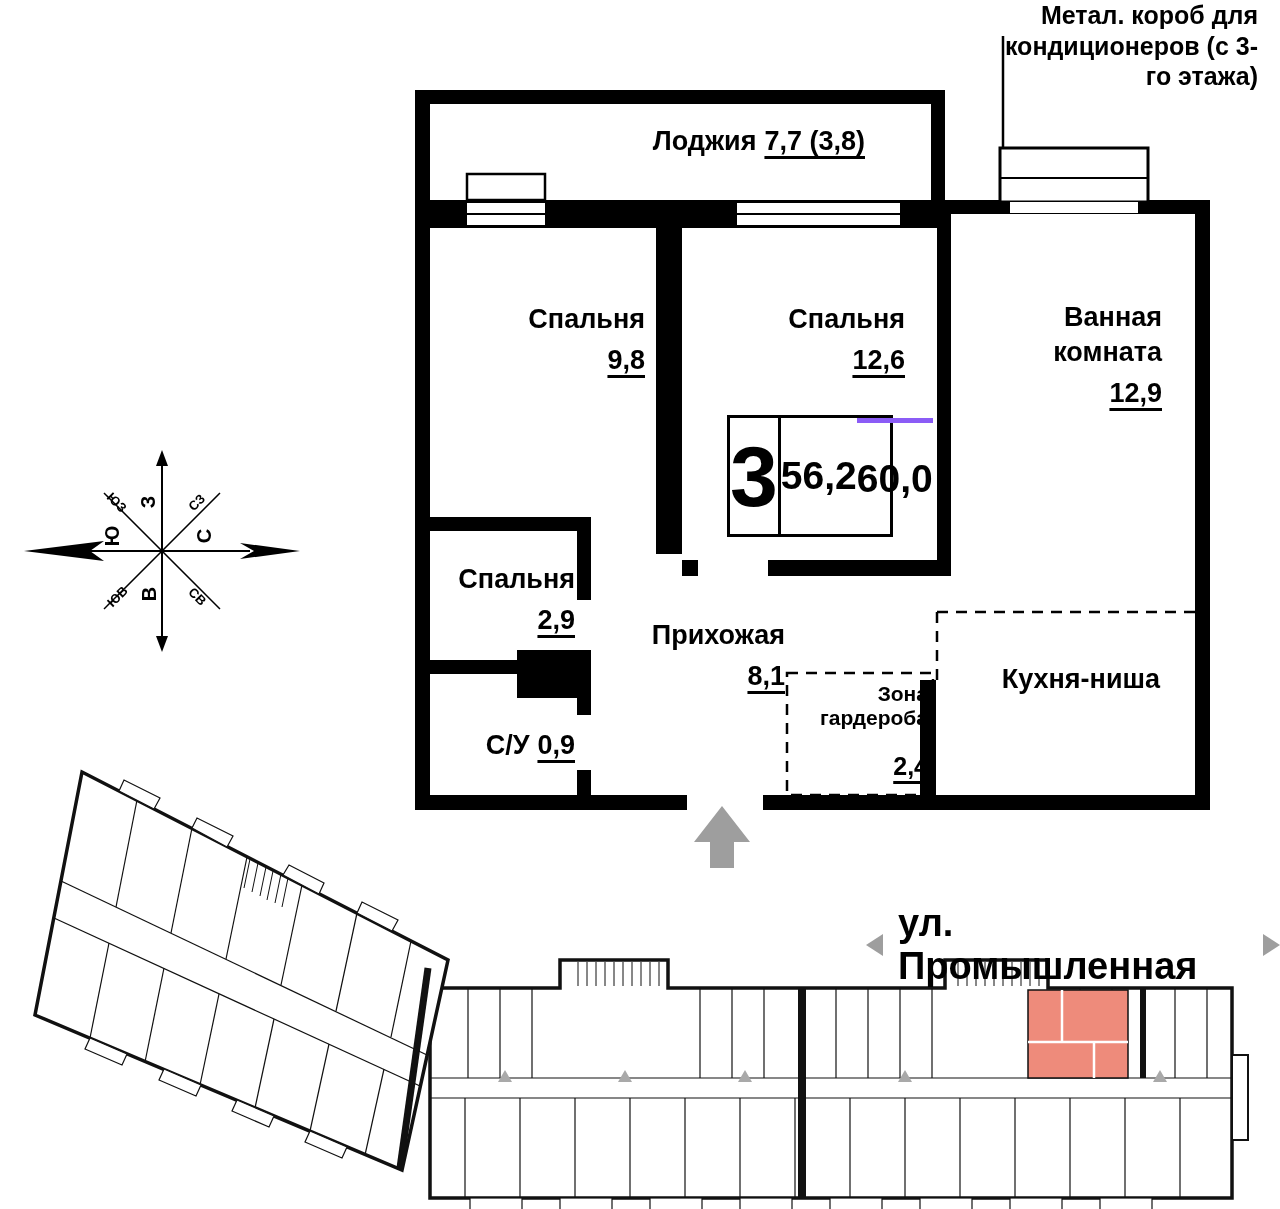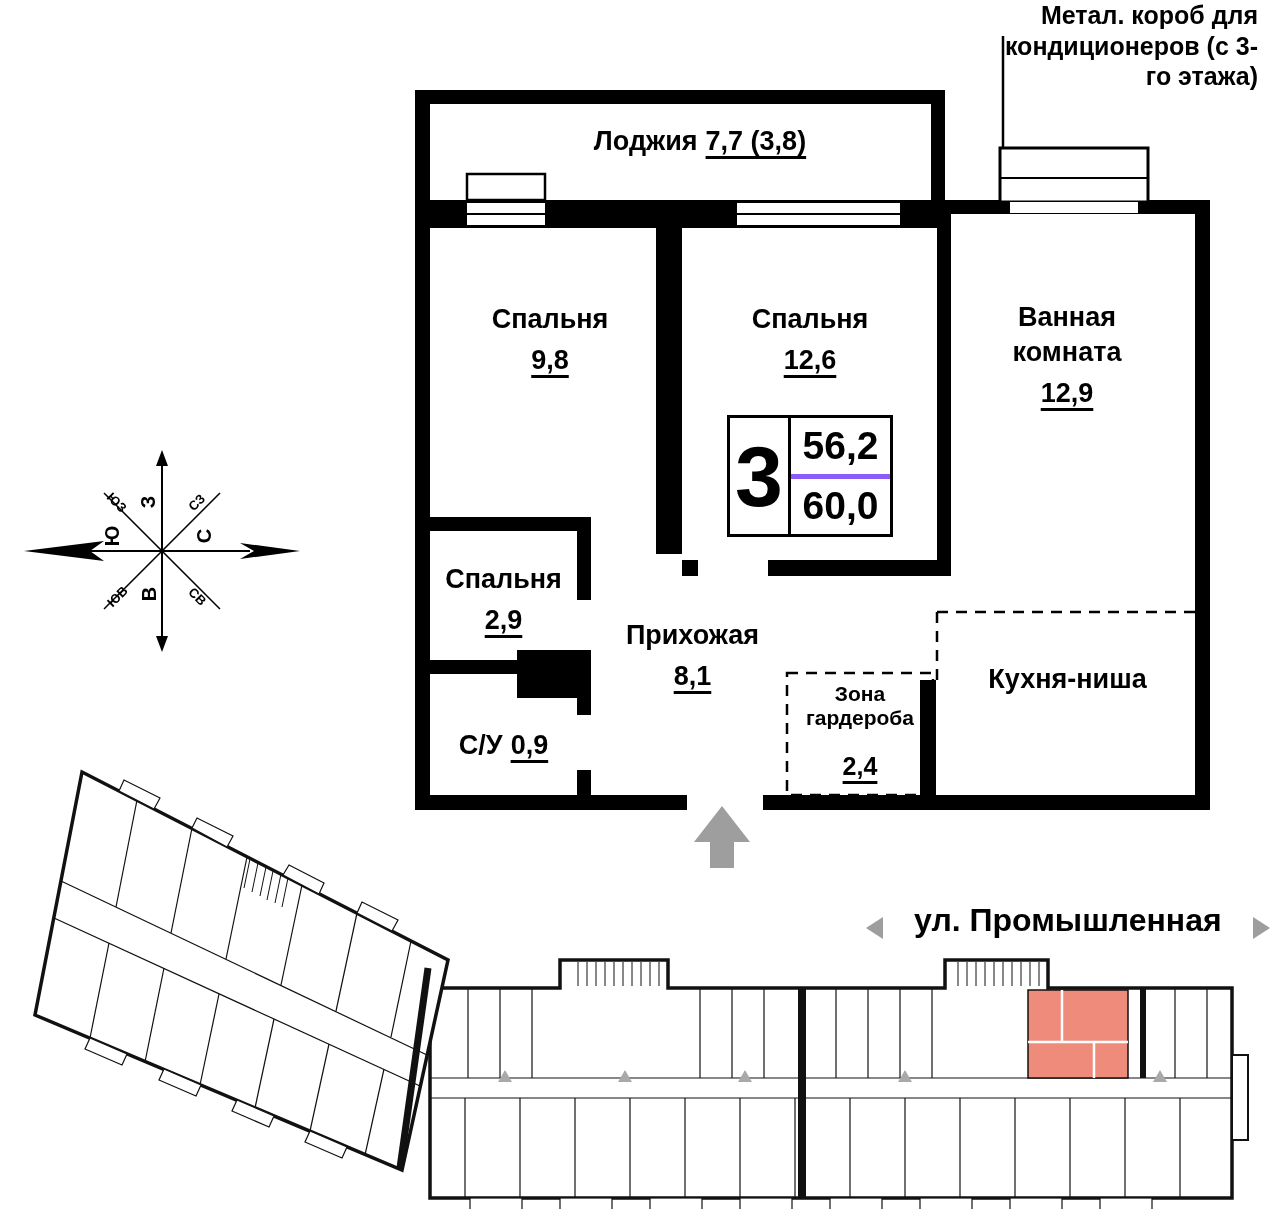--- a/index.html
+++ b/index.html
@@ -1,34 +1,34 @@
 <!DOCTYPE html>
 <html><head>
 <meta charset="utf-8">
 <style>
   html,body{margin:0;padding:0;background:#fff}
   .canvas{position:relative;width:1280px;height:1209px;background:#fff;overflow:hidden;
           font-family:"Liberation Sans","DejaVu Sans",sans-serif;color:#000;font-weight:700}
   svg.geom{position:absolute;left:0;top:0}
-  .room-label{position:absolute;text-align:center;font-size:27px;line-height:1.3}
+  .room-label{position:absolute;text-align:right;font-size:27px;line-height:1.3}
   .room-label .rarea{text-decoration:underline;text-decoration-thickness:2.5px;text-underline-offset:6px}
   .stack span{display:block}
   .stack .rarea{margin-top:6px}
   .inline{white-space:nowrap}
   .inline .rarea{margin-left:8px}
   .small .rname{font-size:21px;line-height:1.15}
   .small .rarea{font-size:25px;margin-top:20px}
   .badge{position:absolute;left:727px;top:415px;width:166px;height:122px;border:3px solid #000;
          background:#fff;display:flex;box-sizing:border-box}
   .bnum{width:58px;display:flex;align-items:center;justify-content:center;font-size:86px}
-  .bcol{flex:1;display:flex;flex-direction:column;border-left:3px solid #000}
+  .bcol{flex:1;display:flex;flex-direction:row;border-left:3px solid #000}
   .bcell{flex:1;display:flex;align-items:center;justify-content:center;font-size:39px}
   .bcell + .bcell{border-top:5px solid #8b5cf6}
   .ac-note{position:absolute;left:1000px;top:0;width:258px;font-size:25px;line-height:1.22;text-align:right}
-  .street{position:absolute;left:866px;top:902px;display:flex;align-items:flex-end;gap:31px;font-size:32px}
+  .street{position:absolute;left:866px;top:902px;display:flex;align-items:center;gap:15px;font-size:38px}
   .tri{width:0;height:0;border-top:11px solid transparent;border-bottom:11px solid transparent;display:inline-block}
   .tri-left{border-right:17px solid #9e9e9e}
   .tri-right{border-left:17px solid #9e9e9e}
   .cdir{position:absolute;font-size:20px;line-height:1}
   .cdir.diag{font-size:13px}
 </style>
 </head>
 <body>
 
 <div class="canvas">

